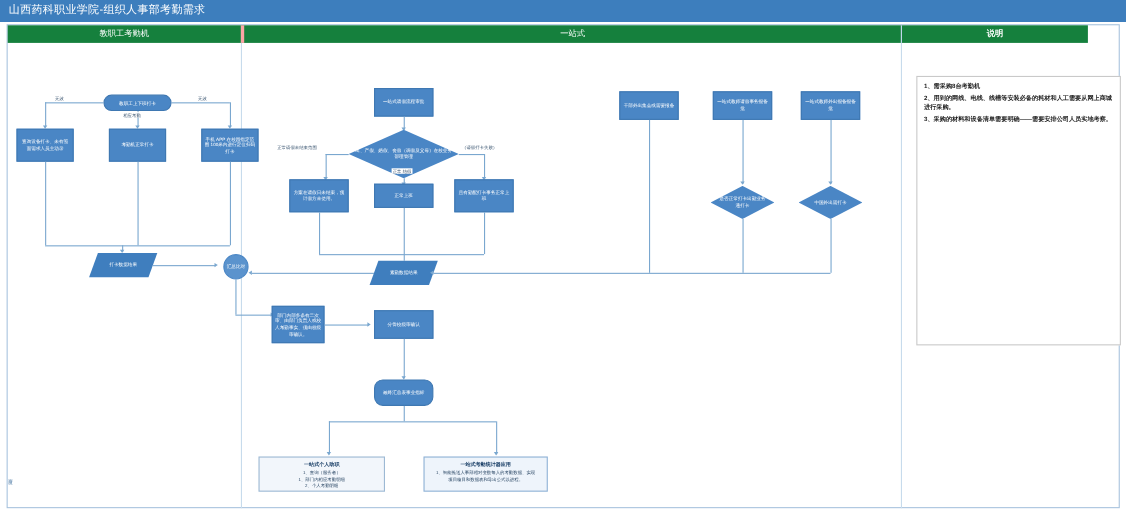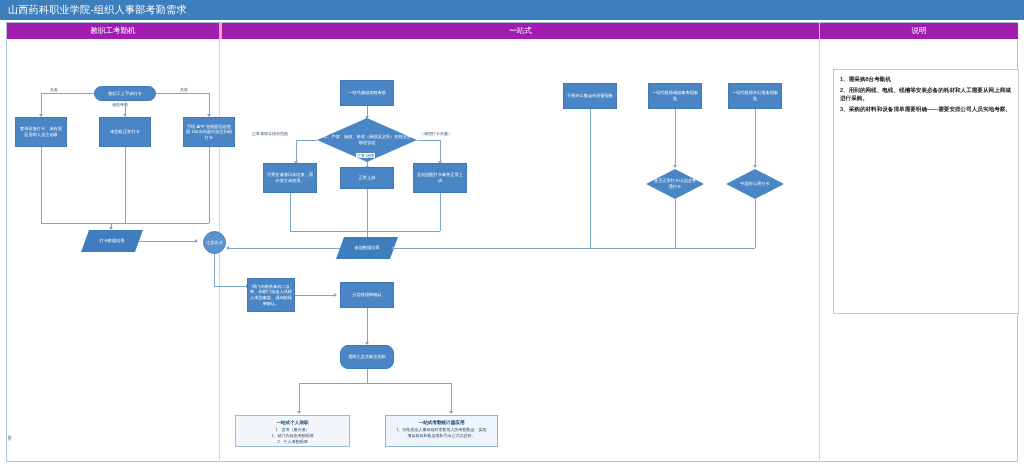--- a/index.html
+++ b/index.html
@@ -24,27 +24,27 @@
   .canvas{
     position:absolute;left:6px;top:22px;width:1012px;height:440px;
     background:#ffffff;
     border:1px solid #a9c4de;
     box-sizing:border-box;
   }
 
   
   .lane-head{
     position:absolute;top:0;height:16px;
-    background:#a21caf;
+    background:#15803d;
     color:#ffffff;font-size:7.5px;line-height:16px;text-align:center;
     box-sizing:border-box;
   }
   .lane-head.h1{left:0;width:212px;}
   .lane-head.h2{left:212px;width:600px;border-left:3px solid #fca5a5;}
-  .lane-head.h3{left:812px;width:199px;border-left:1px solid #bfd6ea;}
+  .lane-head.h3{left:812px;width:170px;border-left:1px solid #bfd6ea;font-weight:bold;}
 
   .lane-sep{position:absolute;top:16px;width:1px;height:423px;background:#c7dbec;}
   .lane-sep.s1{left:212px;}
   .lane-sep.s2{left:812px;}
 
   
   .notes{
     position:absolute;left:826px;top:46px;width:186px;height:245px;
     background:#ffffff;border:1px solid #c9c9c9;
     box-sizing:border-box;padding:5px 5px 5px 6px;

